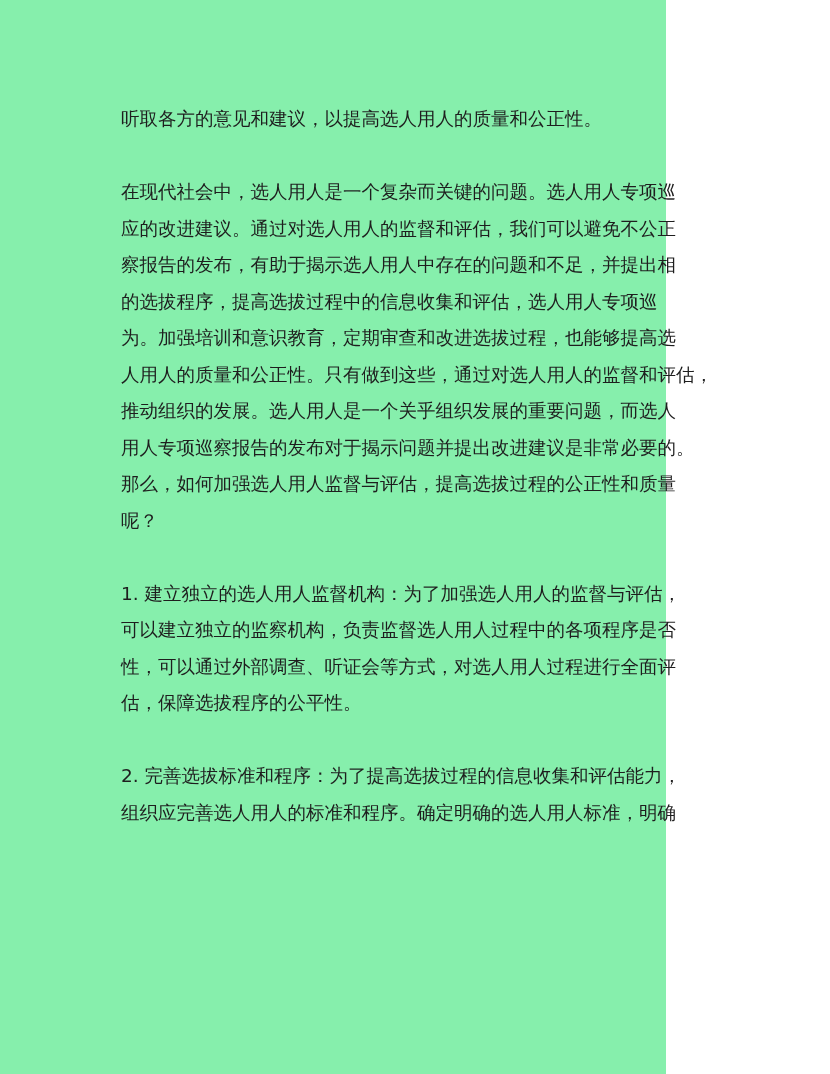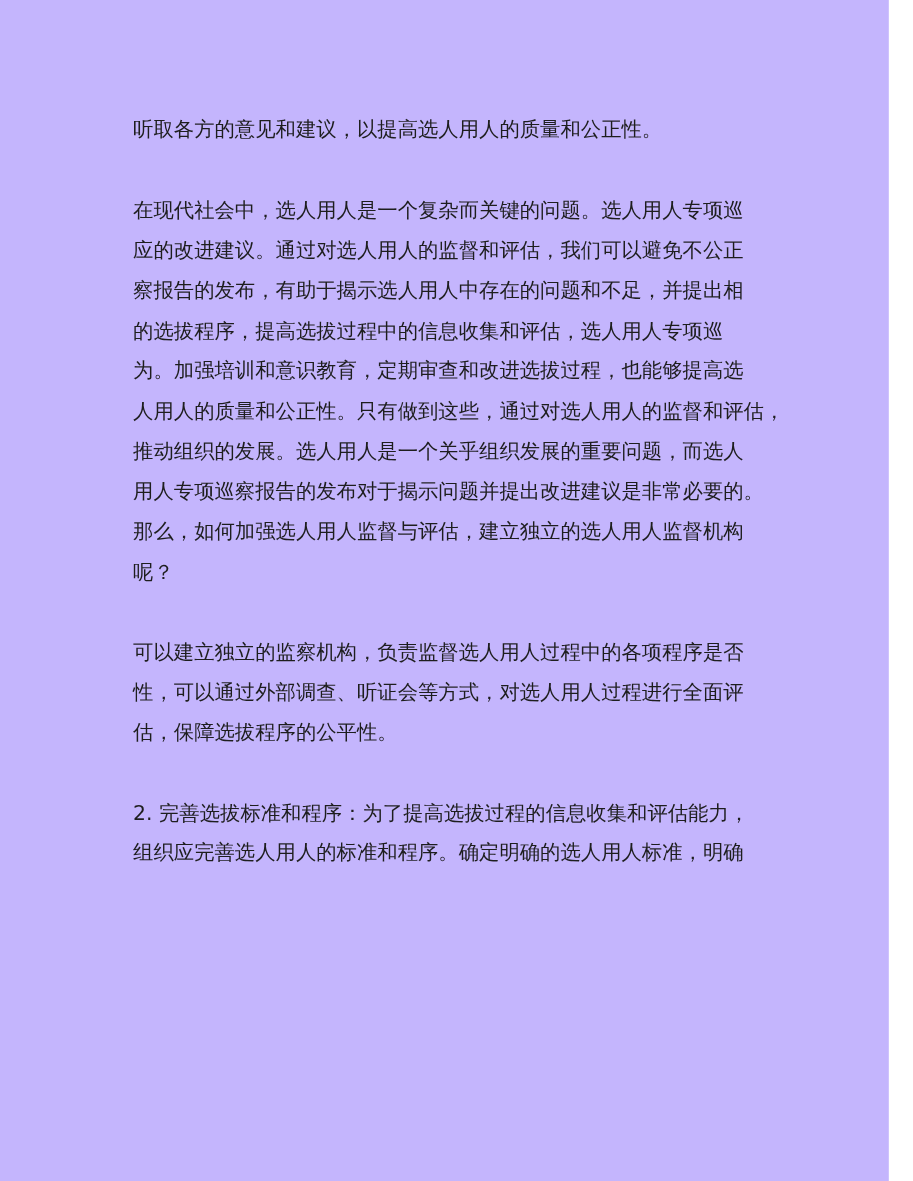--- a/index.html
+++ b/index.html
@@ -1,18 +1,18 @@
 <!DOCTYPE html>
 <html><head>
 <meta charset="utf-8">
 <style>
   html, body { margin: 0; padding: 0; background: #ffffff; }
   body { width: 830px; height: 1074px; position: relative; overflow: hidden; }
   .page {
-    position: absolute; left: 0; top: 0; width: 808px; height: 1074px; background: #c4b5fd;
+    position: absolute; left: 0; top: 0; width: 666px; height: 1074px; background: #86efac;
   }
   .content {
     position: absolute; left: 121px; top: 101px; width: 580px;
     font-family: "DejaVu Sans", "Liberation Sans", sans-serif;
     font-size: 18.5px; line-height: 36.5px; color: #1e1e1e;
     letter-spacing: 0px;
   }
   .line { display: block; white-space: nowrap; height: 36.5px; }
   .blank { height: 36.5px; }
   .watermark {
@@ -31,23 +31,24 @@
     <span class="line">听取各方的意见和建议，以提高选人用人的质量和公正性。</span>
     <span class="line blank"></span>
     <span class="line">在现代社会中，选人用人是一个复杂而关键的问题。选人用人专项巡</span>
     <span class="line">应的改进建议。通过对选人用人的监督和评估，我们可以避免不公正</span>
     <span class="line">察报告的发布，有助于揭示选人用人中存在的问题和不足，并提出相</span>
     <span class="line">的选拔程序，提高选拔过程中的信息收集和评估，选人用人专项巡</span>
     <span class="line">为。加强培训和意识教育，定期审查和改进选拔过程，也能够提高选</span>
     <span class="line">人用人的质量和公正性。只有做到这些，通过对选人用人的监督和评估，</span>
     <span class="line">推动组织的发展。选人用人是一个关乎组织发展的重要问题，而选人</span>
     <span class="line">用人专项巡察报告的发布对于揭示问题并提出改进建议是非常必要的。</span>
-    <span class="line">那么，如何加强选人用人监督与评估，建立独立的选人用人监督机构</span>
+    <span class="line">那么，如何加强选人用人监督与评估，提高选拔过程的公正性和质量</span>
     <span class="line">呢？</span>
     <span class="line blank"></span>
+    <span class="line">1. 建立独立的选人用人监督机构：为了加强选人用人的监督与评估，</span>
     <span class="line">可以建立独立的监察机构，负责监督选人用人过程中的各项程序是否</span>
     <span class="line">性，可以通过外部调查、听证会等方式，对选人用人过程进行全面评</span>
     <span class="line">估，保障选拔程序的公平性。</span>
     <span class="line blank"></span>
     <span class="line">2. 完善选拔标准和程序：为了提高选拔过程的信息收集和评估能力，</span>
     <span class="line">组织应完善选人用人的标准和程序。确定明确的选人用人标准，明确</span>
   </div>
 </div>
 
 </body></html>

